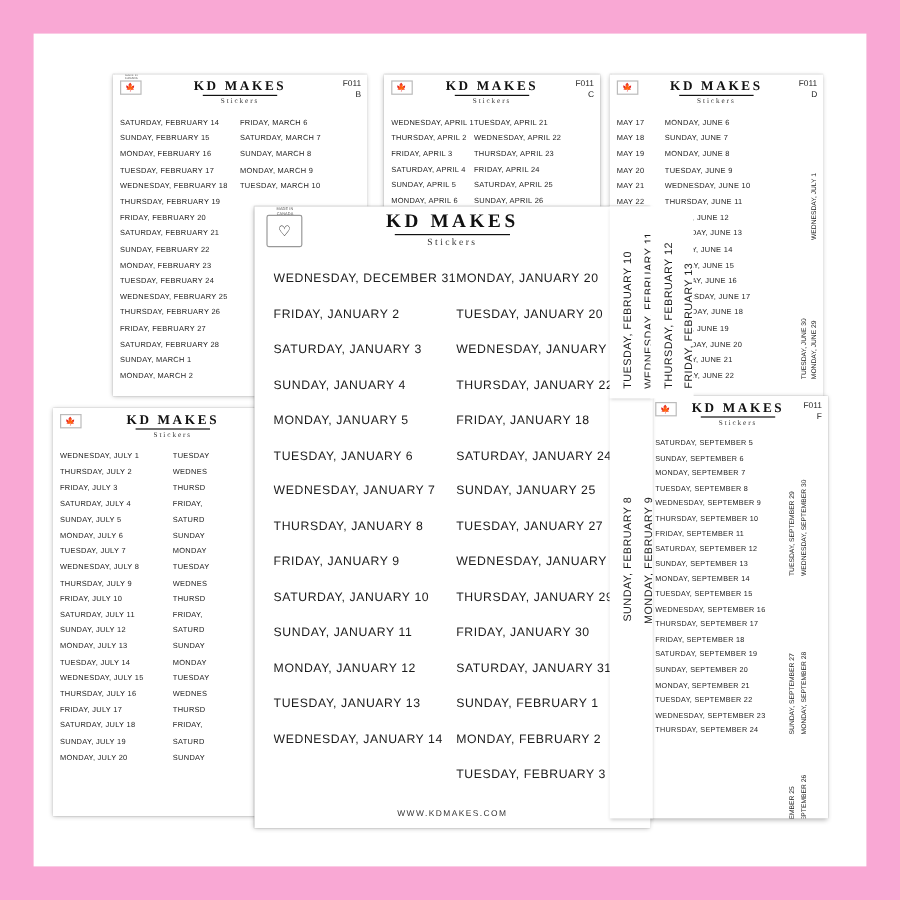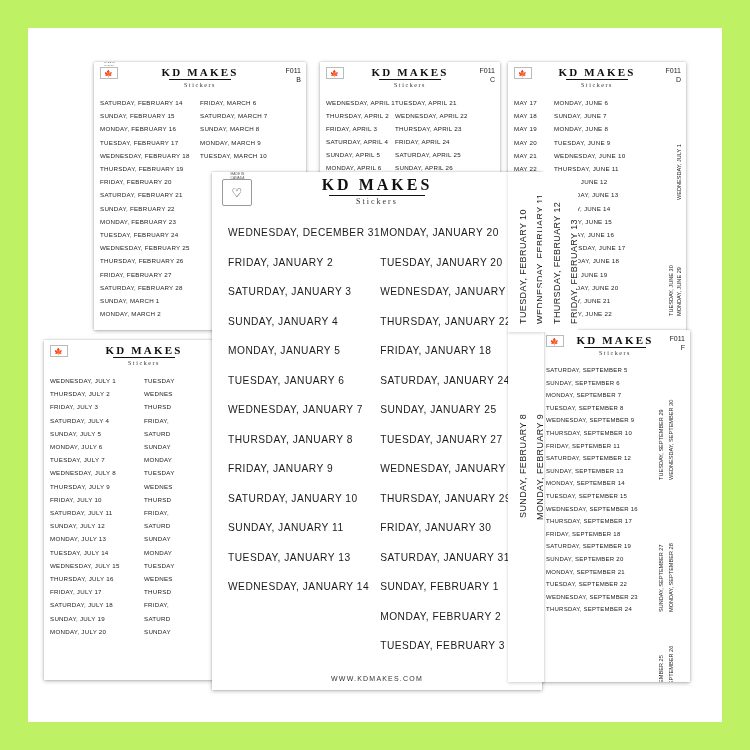--- a/index.html
+++ b/index.html
@@ -5,21 +5,21 @@
   html,body{margin:0;padding:0;}
   body{
     width:750px;height:750px;
     background:#f5ebe9;
     font-family:"Liberation Sans", sans-serif;
     overflow:hidden;
   }
   #stage{
     position:relative;
     width:750px;height:750px;
-    background:#bef264;
+    background:#f9a8d4;
   }
   
   #frame{
     position:absolute;
     left:28px;top:28px;right:28px;bottom:28px;
     background:#ffffff;
   }
   .sheet{
     position:absolute;
     background:#ffffff;
@@ -418,20 +418,21 @@
         <div class="itm">FRIDAY, JANUARY 2</div>
         <div class="itm">SATURDAY, JANUARY 3</div>
         <div class="itm">SUNDAY, JANUARY 4</div>
         <div class="itm">MONDAY, JANUARY 5</div>
         <div class="itm">TUESDAY, JANUARY 6</div>
         <div class="itm">WEDNESDAY, JANUARY 7</div>
         <div class="itm">THURSDAY, JANUARY 8</div>
         <div class="itm">FRIDAY, JANUARY 9</div>
         <div class="itm">SATURDAY, JANUARY 10</div>
         <div class="itm">SUNDAY, JANUARY 11</div>
+        <div class="itm">MONDAY, JANUARY 12</div>
         <div class="itm">TUESDAY, JANUARY 13</div>
         <div class="itm">WEDNESDAY, JANUARY 14</div>
 
       </div>
       <div class="col">
         <div class="itm">MONDAY, JANUARY 20</div>
         <div class="itm">TUESDAY, JANUARY 20</div>
         <div class="itm">WEDNESDAY, JANUARY 21</div>
         <div class="itm">THURSDAY, JANUARY 22</div>
         <div class="itm">FRIDAY, JANUARY 18</div>

